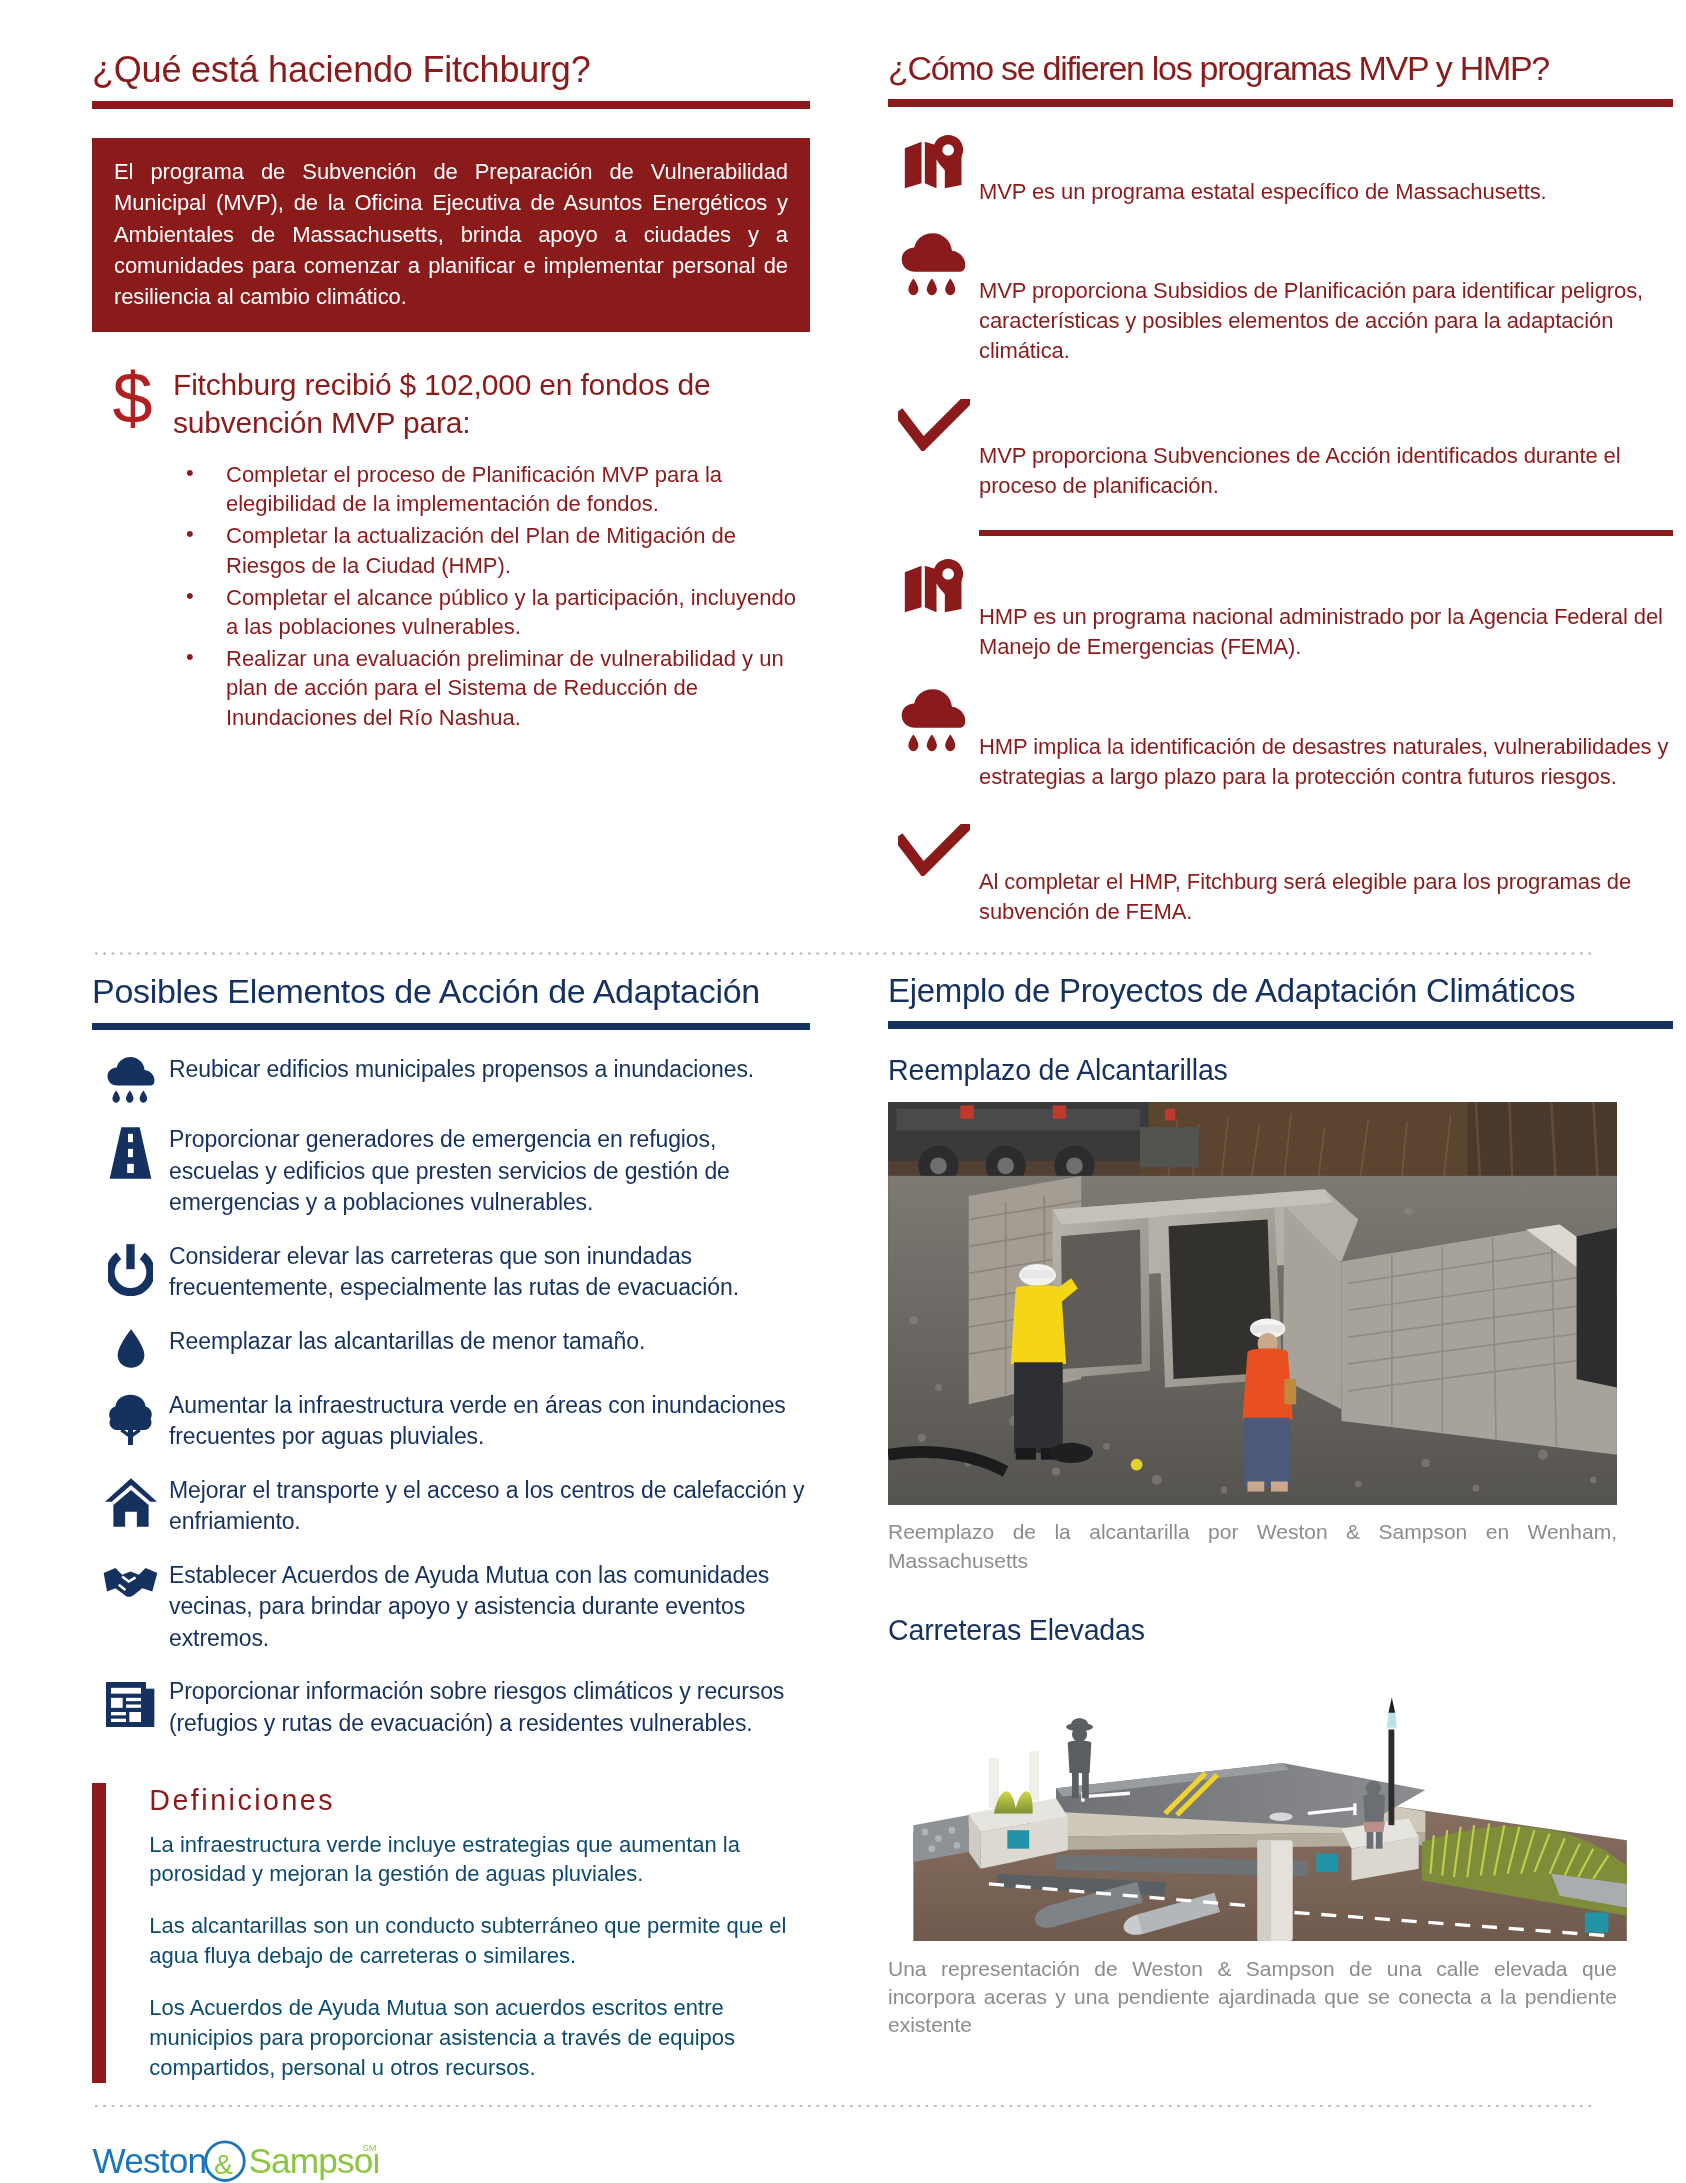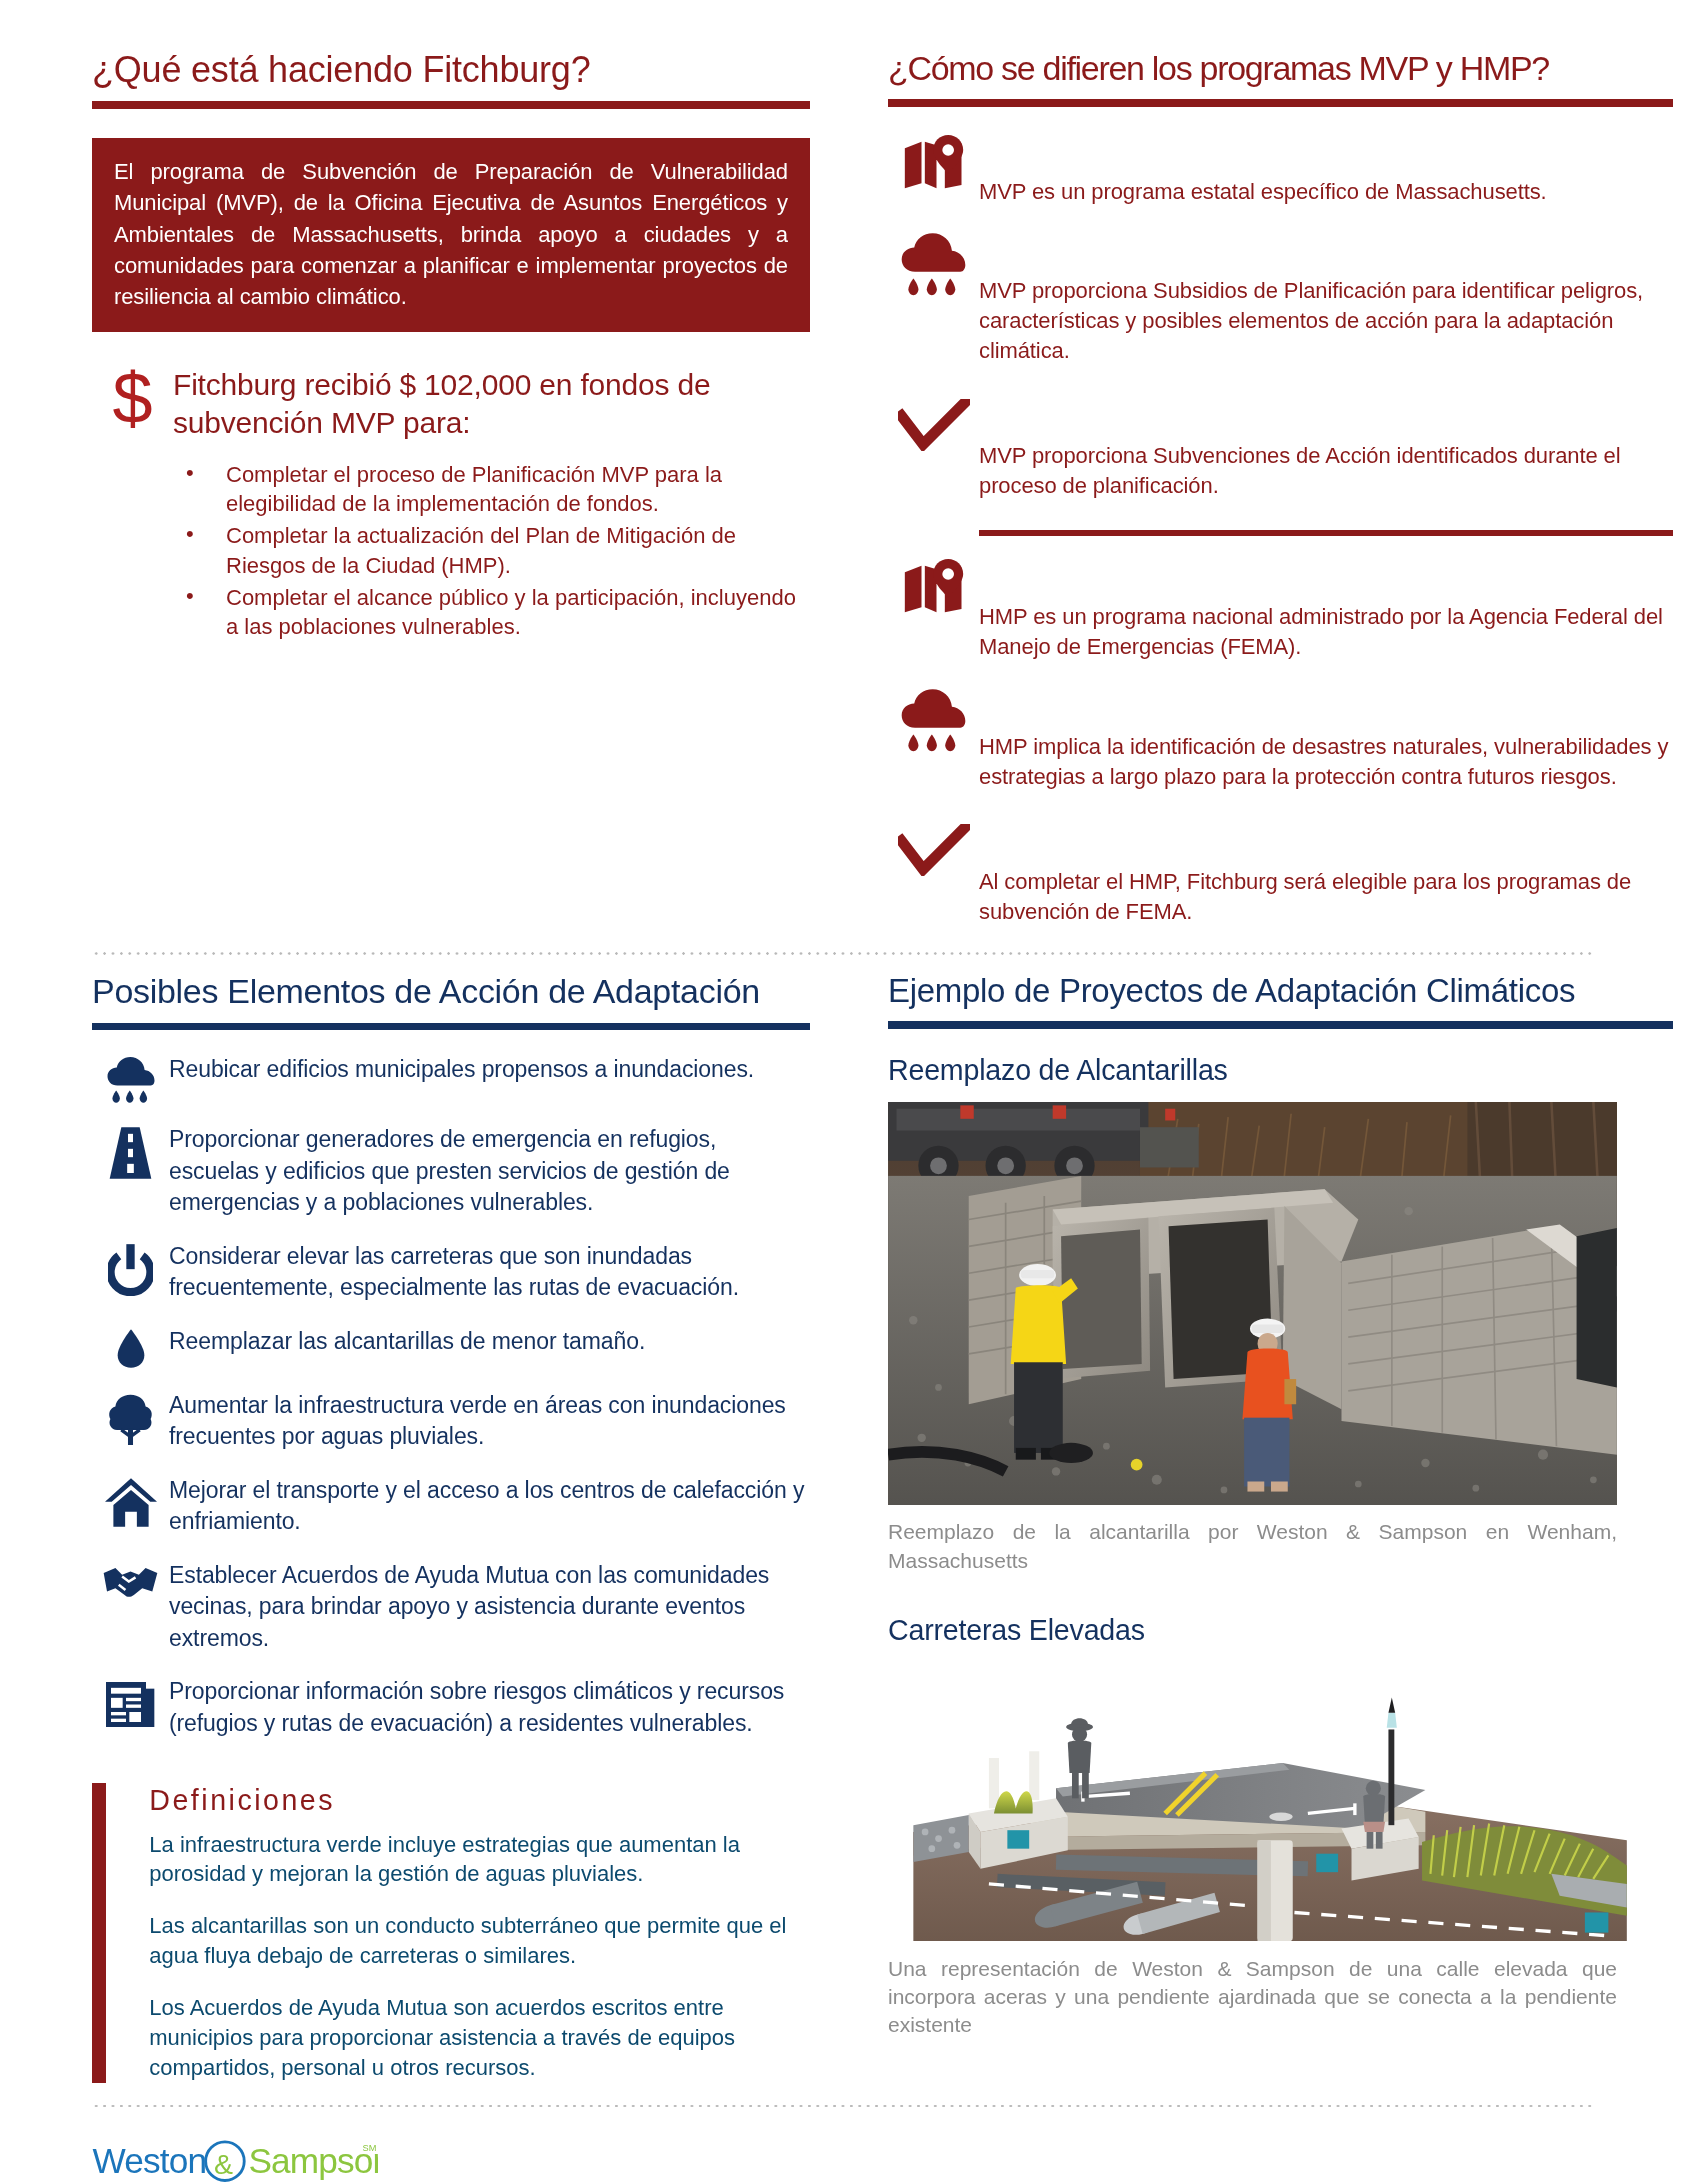--- a/index.html
+++ b/index.html
@@ -111,31 +111,32 @@
 
 <div class="page">
 
   <div class="cols">
 
     <div class="col-left">
       <div style="height:50px"></div>
       <div class="h-maroon">¿Qué está haciendo Fitchburg?</div>
       <div class="rule-maroon"></div>
 
-      <div class="callout">El programa de Subvención de Preparación de Vulnerabilidad Municipal (MVP), de la Oficina Ejecutiva de Asuntos Energéticos y Ambientales de Massachusetts, brinda apoyo a ciudades y a comunidades para comenzar a planificar e implementar proyectos de resiliencia al cambio climático.</div>
+      <div class="callout">El programa de Subvención de Preparación de Vulnerabilidad Municipal (MVP), de la Oficina Ejecutiva de Asuntos Energéticos y Ambientales de Massachusetts, brinda apoyo a ciudades y a comunidades para comenzar a planificar e implementar personal de resiliencia al cambio climático.</div>
 
       <div class="fund">
         <div class="fund-dollar">$</div>
         <div class="fund-text">Fitchburg recibió $ 102,000 en fondos de subvención MVP para:</div>
       </div>
 
       <ul class="bullets">
         <li>Completar el proceso de Planificación MVP para la elegibilidad de la implementación de fondos.</li>
         <li>Completar la actualización del Plan de Mitigación de Riesgos de la Ciudad (HMP).</li>
         <li>Completar el alcance público y la participación, incluyendo a las poblaciones vulnerables.</li>
+        <li>Realizar una evaluación preliminar de vulnerabilidad y un plan de acción para el Sistema de Reducción de Inundaciones del Río Nashua.</li>
       </ul>
     </div>
 
     <div class="col-gap"></div>
 
     <div class="col-right">
       <div style="height:50px"></div>
       <div class="h-maroon tight" style="font-size:34px">¿Cómo se difieren los programas MVP y HMP?</div>
       <div class="rule-maroon"></div>
 

